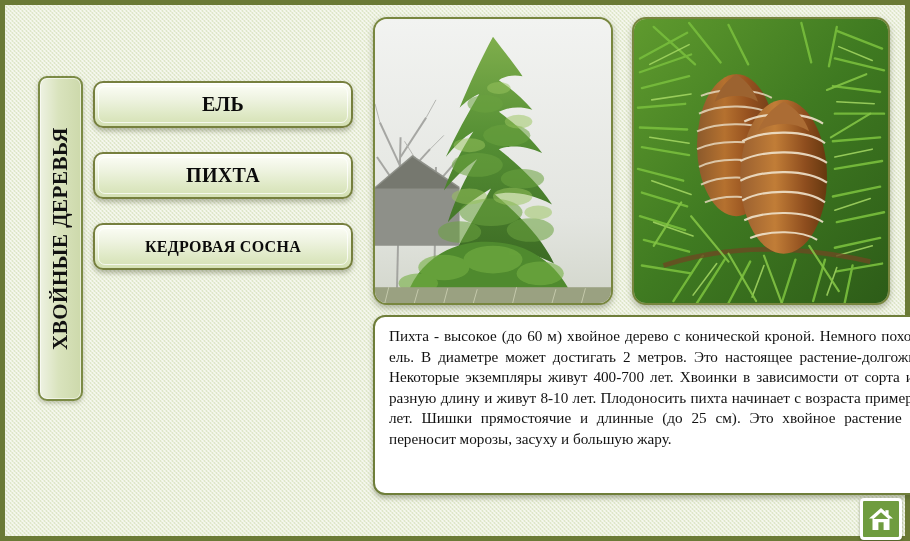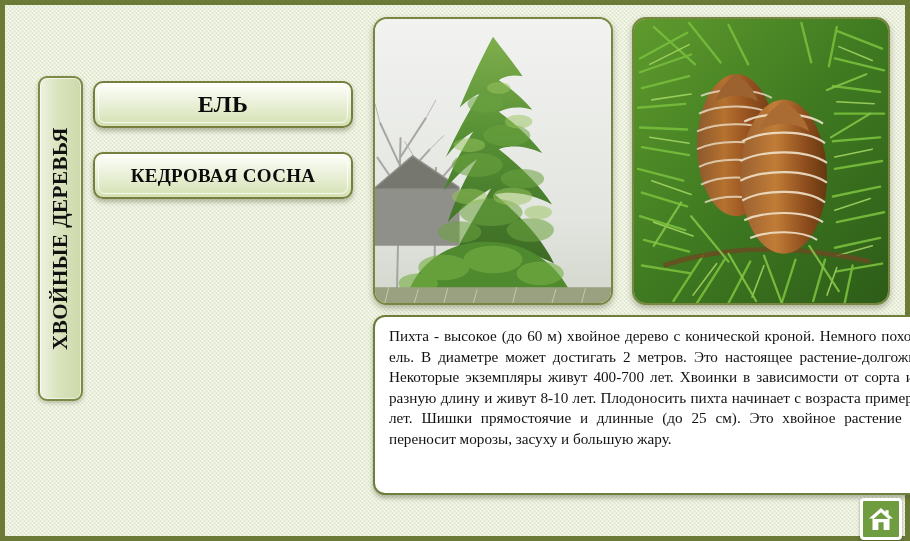--- a/index.html
+++ b/index.html
@@ -75,27 +75,27 @@
     content: "";
     position: absolute;
     left: 3px; right: 3px; top: 3px; bottom: 3px;
     border-radius: 7px;
     border: 1px solid rgba(255,255,255,.75);
     pointer-events: none;
   }
   .menu-btn .label {
     position: relative;
     z-index: 2;
-    font-size: 24px;
+    font-size: 20px;
     font-weight: bold;
     color: #0b0b0b;
     letter-spacing: .3px;
     white-space: nowrap;
   }
-  .menu-btn.wide .label { font-size: 19px; }
+  .menu-btn.wide .label { font-size: 16px; }
 
   
   .photo {
     position: absolute;
     border: 2px solid #78863f;
     border-radius: 14px;
     overflow: hidden;
     box-shadow: 0 3px 6px rgba(70,80,45,.4);
     background: #cfd9b4;
   }
@@ -147,20 +147,23 @@
 
 <div id="slide">
 
   <div id="side-title">
     <div class="vtext">ХВОЙНЫЕ ДЕРЕВЬЯ</div>
   </div>
 
   <div id="menu">
     <div class="menu-btn">
       <span class="label">ЕЛЬ</span>
+    </div>
+    <div class="menu-btn">
+      <span class="label">ПИХТА</span>
     </div>
     <div class="menu-btn wide">
       <span class="label">КЕДРОВАЯ СОСНА</span>
     </div>
   </div>
 
   <div class="photo" id="photo-tree">
     <svg viewBox="0 0 240 288" preserveAspectRatio="none" aria-hidden="true">
       <defs>
         <linearGradient id="skyG" x1="0" y1="0" x2="0" y2="1">

